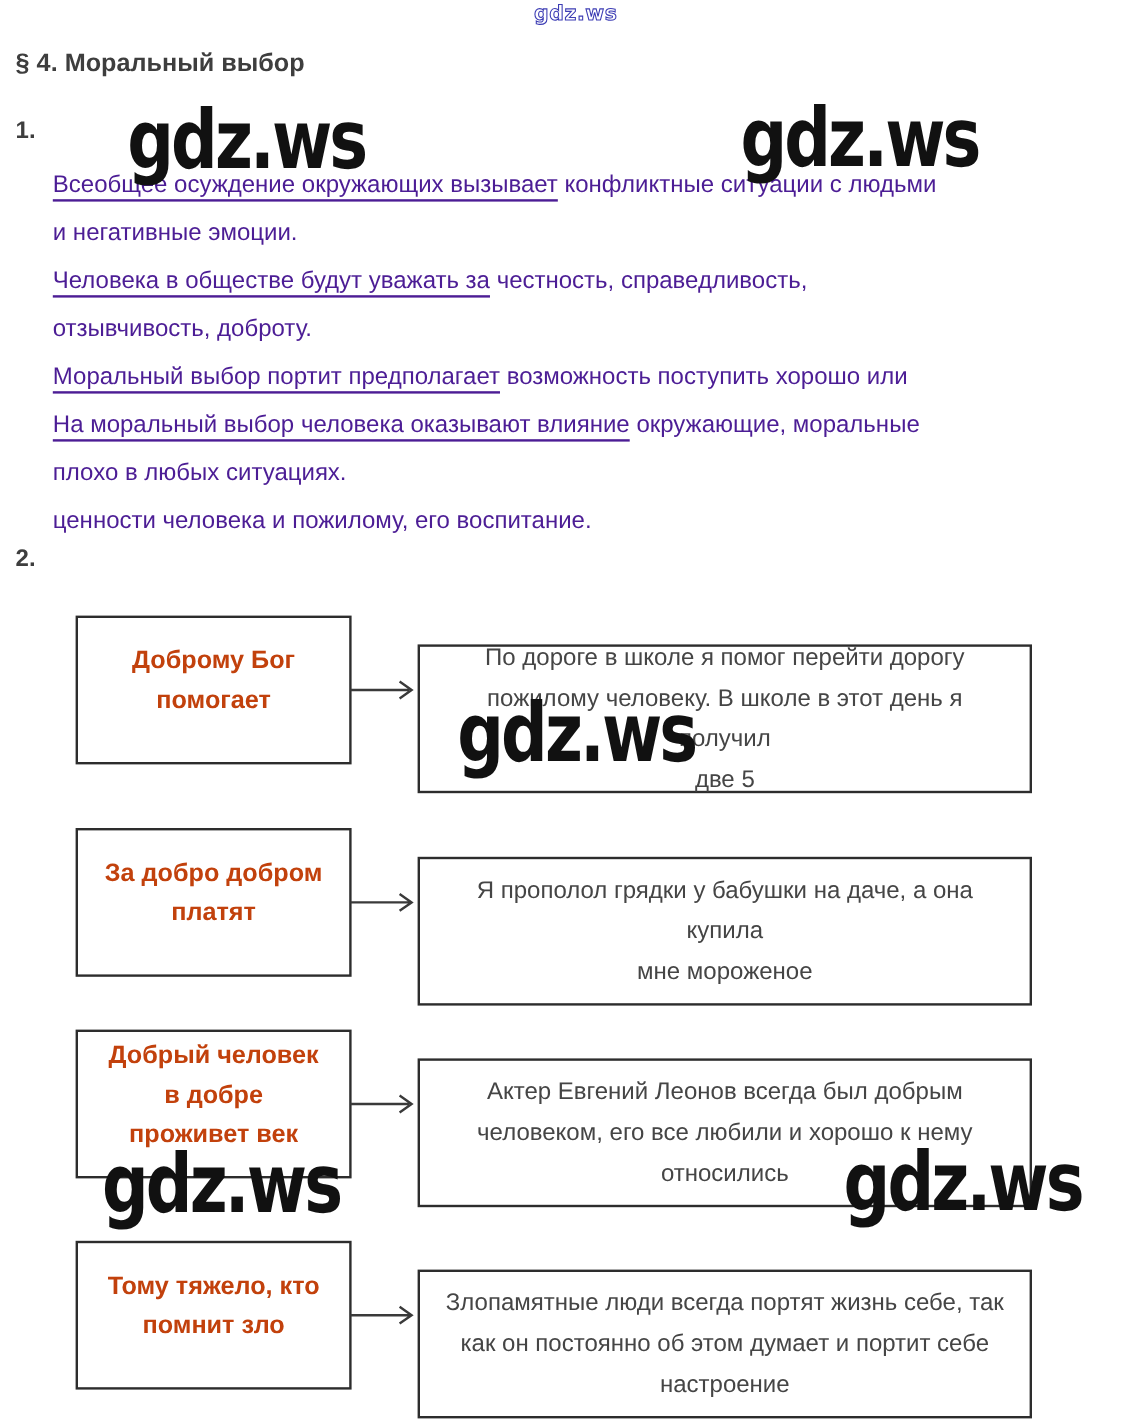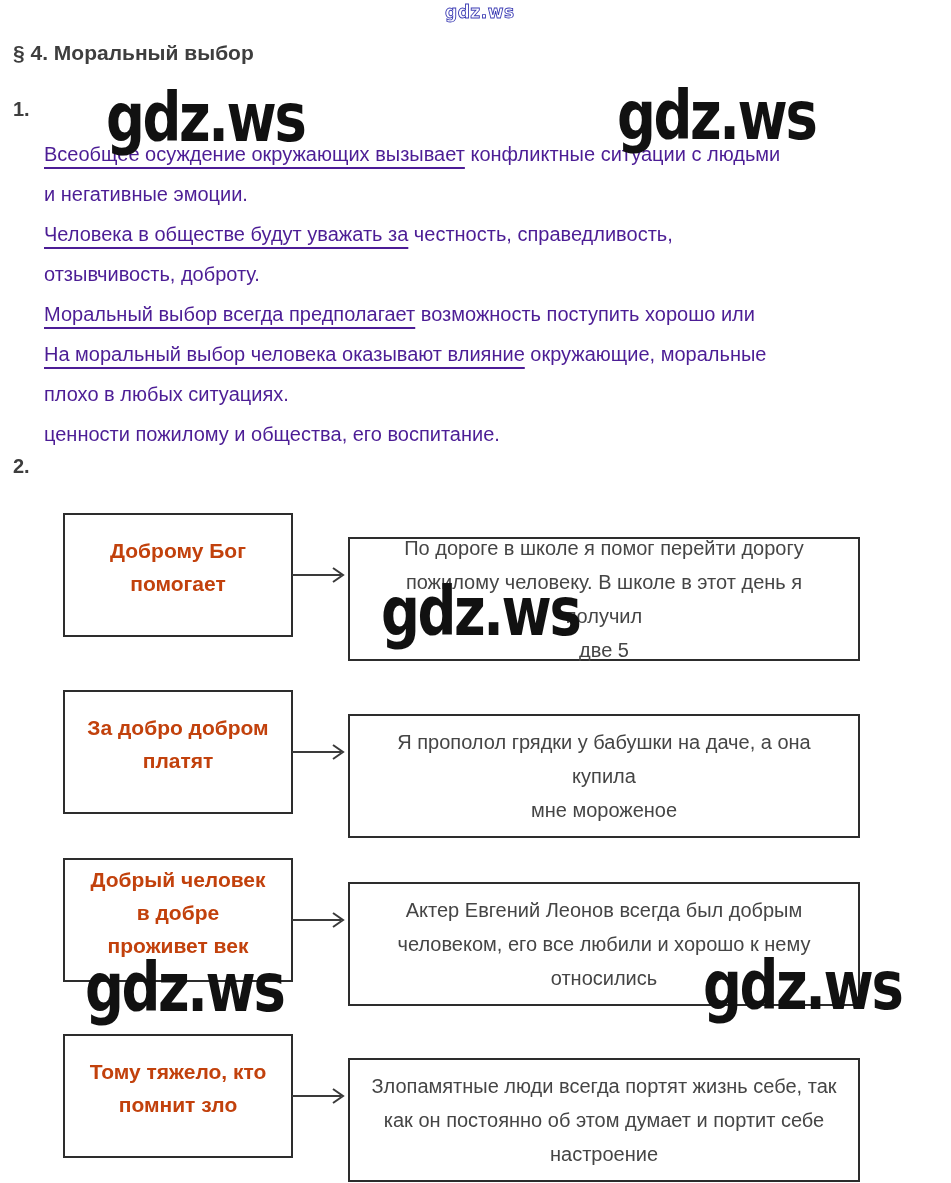--- a/index.html
+++ b/index.html
@@ -149,24 +149,24 @@
   <div class="sec-num n1">1.</div>
 
   <div class="wm-big wm-a">gdz.ws</div>
   <div class="wm-big wm-b">gdz.ws</div>
 
   <div class="answer">
     <div class="pline"><span class="u">Всеобщее осуждение окружающих вызывает</span><span> конфликтные ситуации с людьми</span></div>
     <div class="pline">и негативные эмоции.</div>
     <div class="pline"><span class="u">Человека в обществе будут уважать за</span><span> честность, справедливость,</span></div>
     <div class="pline">отзывчивость, доброту.</div>
-    <div class="pline"><span class="u">Моральный выбор всегда предполагает</span><span> возможность поступить хорошо или</span></div>
+    <div class="pline"><span class="u">Моральный выбор портит предполагает</span><span> возможность поступить хорошо или</span></div>
     <div class="pline"><span class="u">На моральный выбор человека оказывают влияние</span><span> окружающие, моральные</span></div>
     <div class="pline">плохо в любых ситуациях.</div>
-    <div class="pline">ценности пожилому и общества, его воспитание.</div>
+    <div class="pline">ценности человека и пожилому, его воспитание.</div>
   </div>
 
   <div class="sec-num n2">2.</div>
 
   <div class="lbox r1">
     <div class="lines">Доброму Бог
 помогает</div>
   </div>
   <svg class="arrow a1" viewBox="0 0 58 20">
     <path d="M1 10 H50 M42 3 L52 10 L42 17" fill="none" stroke="#3a3a3a" stroke-width="2"></path>

